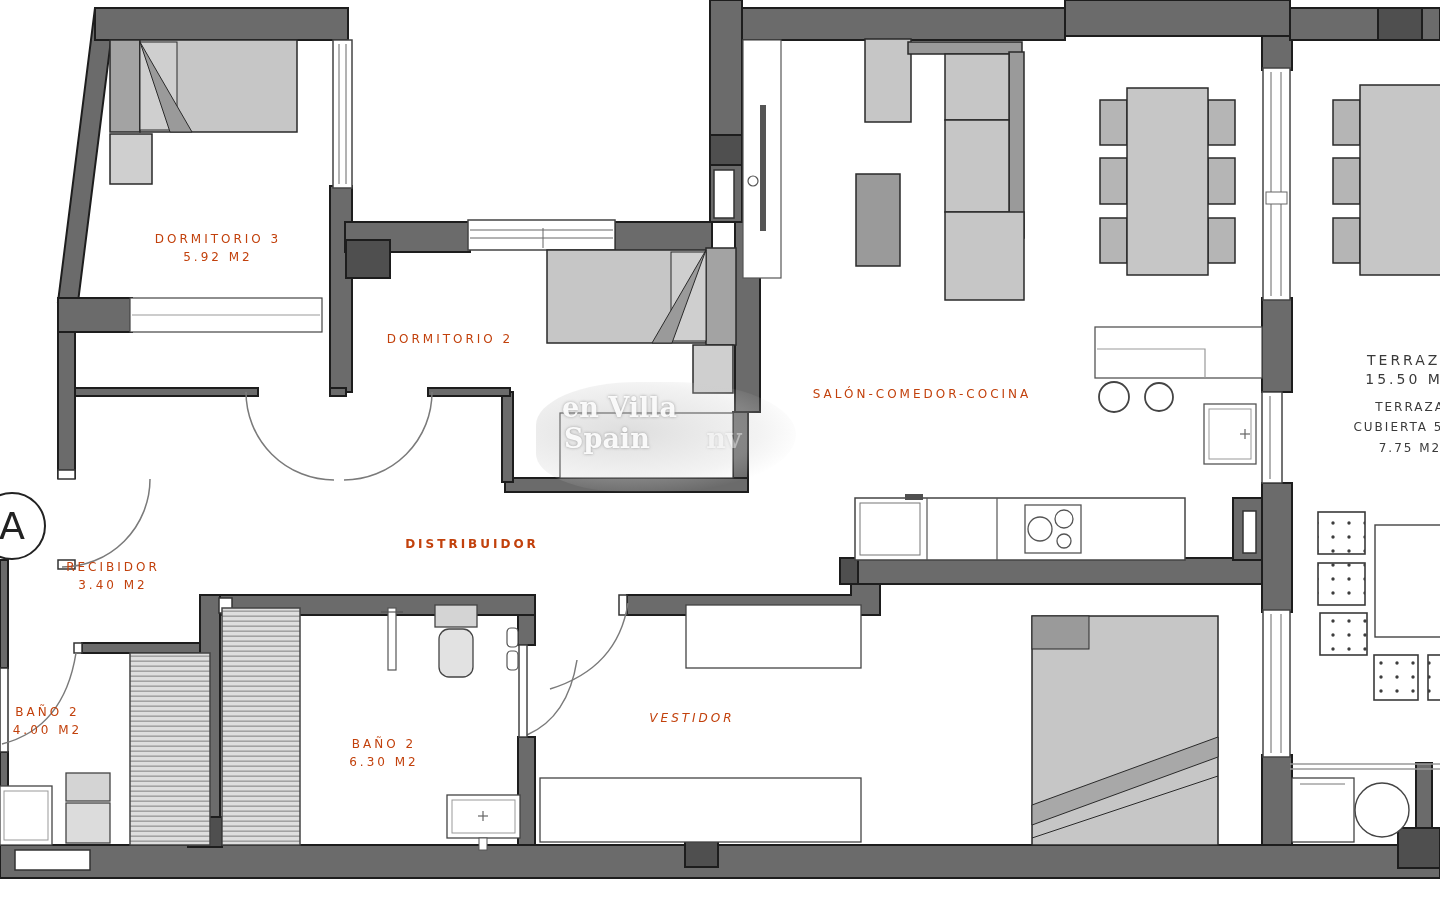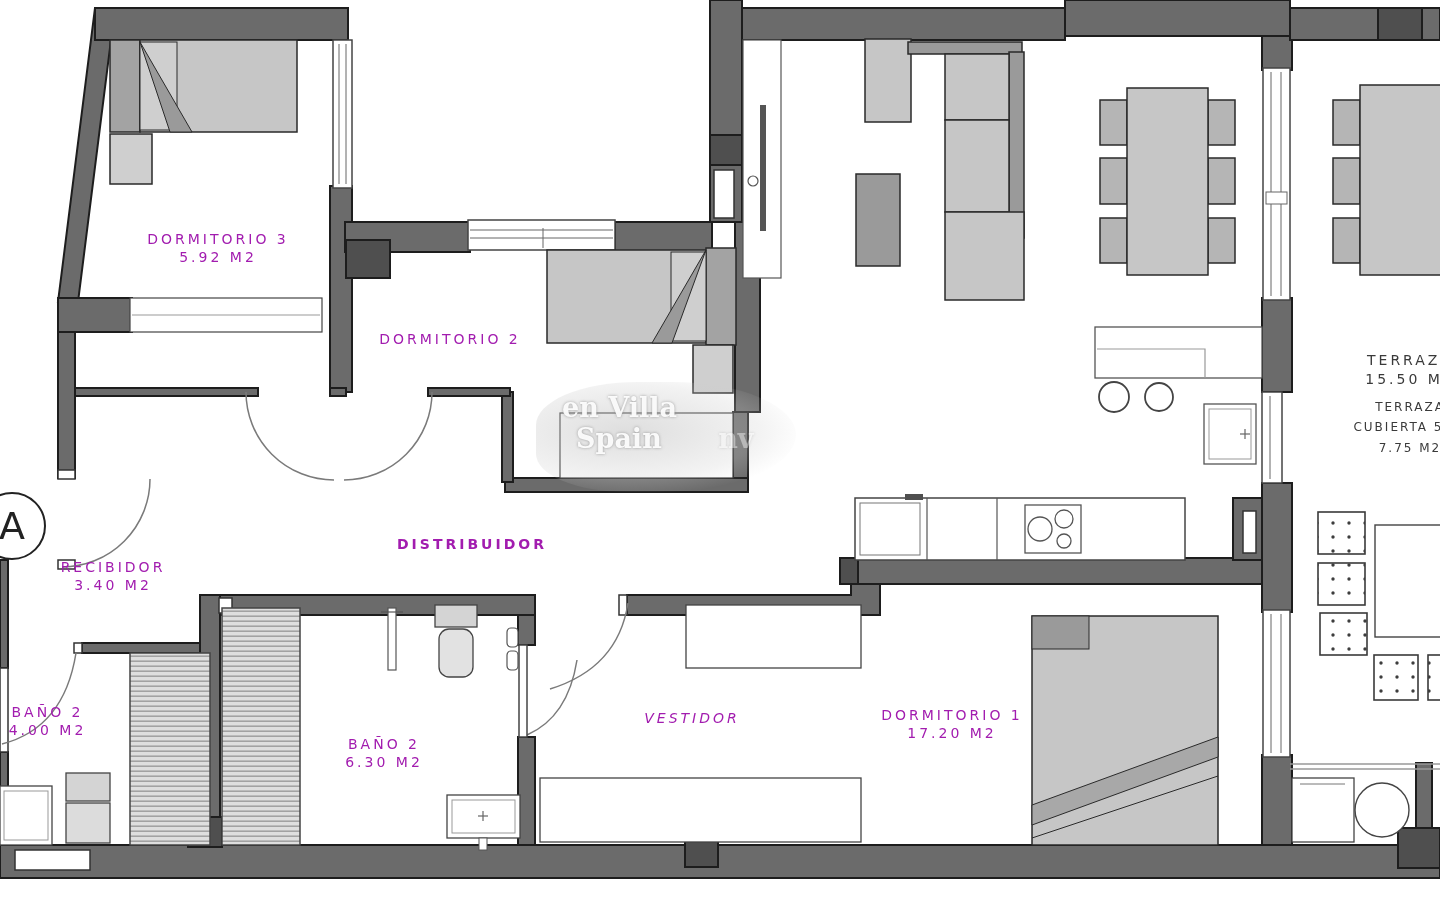--- a/index.html
+++ b/index.html
@@ -1,35 +1,35 @@
 <!DOCTYPE html>
 <html><head>
 <meta charset="utf-8">
 <style>
   html,body{margin:0;padding:0;background:#ffffff;}
   #plan{position:relative;width:1440px;height:900px;overflow:hidden;background:#fff;
         font-family:"DejaVu Sans","Liberation Sans",sans-serif;}
   #plan-svg{position:absolute;left:0;top:0;}
-  .room-label{position:absolute;text-align:center;color:#a21caf;letter-spacing:3px;
-              font-size:14px;line-height:17.5px;white-space:nowrap;z-index:5;}
+  .room-label{position:absolute;text-align:center;color:#c2410c;letter-spacing:3px;
+              font-size:12px;line-height:17.5px;white-space:nowrap;z-index:5;}
   .room-label .rl-area{letter-spacing:3px;}
   .t-line{position:absolute;text-align:center;color:#3a3a3a;letter-spacing:3px;
           font-size:14px;line-height:17px;white-space:nowrap;z-index:5;}
   .t-small{font-size:12px;letter-spacing:2px;}
   .marker-a{position:absolute;left:-22px;top:492px;width:64px;height:64px;border-radius:50%;
             border:2.5px solid #222;background:#fff;display:flex;align-items:center;justify-content:center;
             font-size:38px;color:#222;z-index:6;}
   .watermark{position:absolute;left:536px;top:392px;width:260px;height:96px;z-index:7;pointer-events:none;}
   .watermark .blob{position:absolute;left:0;top:-10px;width:260px;height:110px;
      background:radial-gradient(ellipse at 35% 45%, rgba(195,195,195,0.55), rgba(205,205,205,0.25) 55%, rgba(205,205,205,0) 75%);
      border-radius:45% 55% 60% 40%;}
   .watermark .wm-text{position:relative;font-family:"DejaVu Serif","Liberation Serif",serif;font-weight:bold;
      color:rgba(255,255,255,0.93);text-shadow:0 0 3px rgba(130,130,130,0.75);font-size:27px;line-height:31px;}
   .watermark .wm-l1{padding-left:26px;}
-  .watermark .wm-l2{padding-left:40px;}
+  .watermark .wm-l2{padding-left:28px;}
   .watermark .wm-l3{opacity:0.55;padding-left:58px;}
 </style>
 </head>
 <body>
 
 <div id="plan">
 
 <svg id="plan-svg" width="1440" height="900" viewBox="0 0 1440 900">
   <defs>
     <pattern id="hatch" width="6" height="5" patternUnits="userSpaceOnUse">
@@ -287,42 +287,39 @@
 </svg>
 
   <div class="room-label" style="left:68px;top:231px;width:300px;">
     <div class="rl-name">DORMITORIO 3</div>
     <div class="rl-area">5.92 M2</div>
   </div>
   <div class="room-label" style="left:300px;top:331px;width:300px;text-align:center;">
     <div class="rl-name">DORMITORIO 2</div>
   </div>
   <div class="room-label" style="left:742px;top:386px;width:360px;">
+    <div class="rl-name">SALÓN-COMEDOR-COCINA</div>
   </div>
   <div class="room-label" style="left:-12px;top:559px;width:250px;">
     <div class="rl-name">RECIBIDOR</div>
     <div class="rl-area">3.40 M2</div>
   </div>
   <div class="room-label" style="left:322px;top:536px;width:300px;font-weight:bold;">
     <div class="rl-name">DISTRIBUIDOR</div>
   </div>
   <div class="room-label" style="left:-55px;top:704px;width:205px;">
     <div class="rl-name">BAÑO 2</div>
     <div class="rl-area">4.00 M2</div>
   </div>
   <div class="room-label" style="left:234px;top:736px;width:300px;">
     <div class="rl-name">BAÑO 2</div>
     <div class="rl-area">6.30 M2</div>
   </div>
   <div class="room-label" style="left:542px;top:710px;width:300px;font-style:italic;">
     <div class="rl-name">VESTIDOR</div>
-  </div>
-  <div class="room-label" style="left:802px;top:707px;width:300px;">
-    <div class="rl-name">DORMITORIO 1</div>
-    <div class="rl-area">17.20 M2</div>
   </div>
 
   <div class="t-line" style="left:1310px;top:352px;width:200px;">TERRAZA</div>
   <div class="t-line" style="left:1310px;top:371px;width:200px;">15.50 M2</div>
   <div class="t-line t-small" style="left:1310px;top:399px;width:200px;">TERRAZA</div>
   <div class="t-line t-small" style="left:1310px;top:419px;width:200px;">CUBIERTA 50%</div>
   <div class="t-line t-small" style="left:1310px;top:440px;width:200px;">7.75 M2</div>
 
   <div class="marker-a">A</div>
 

